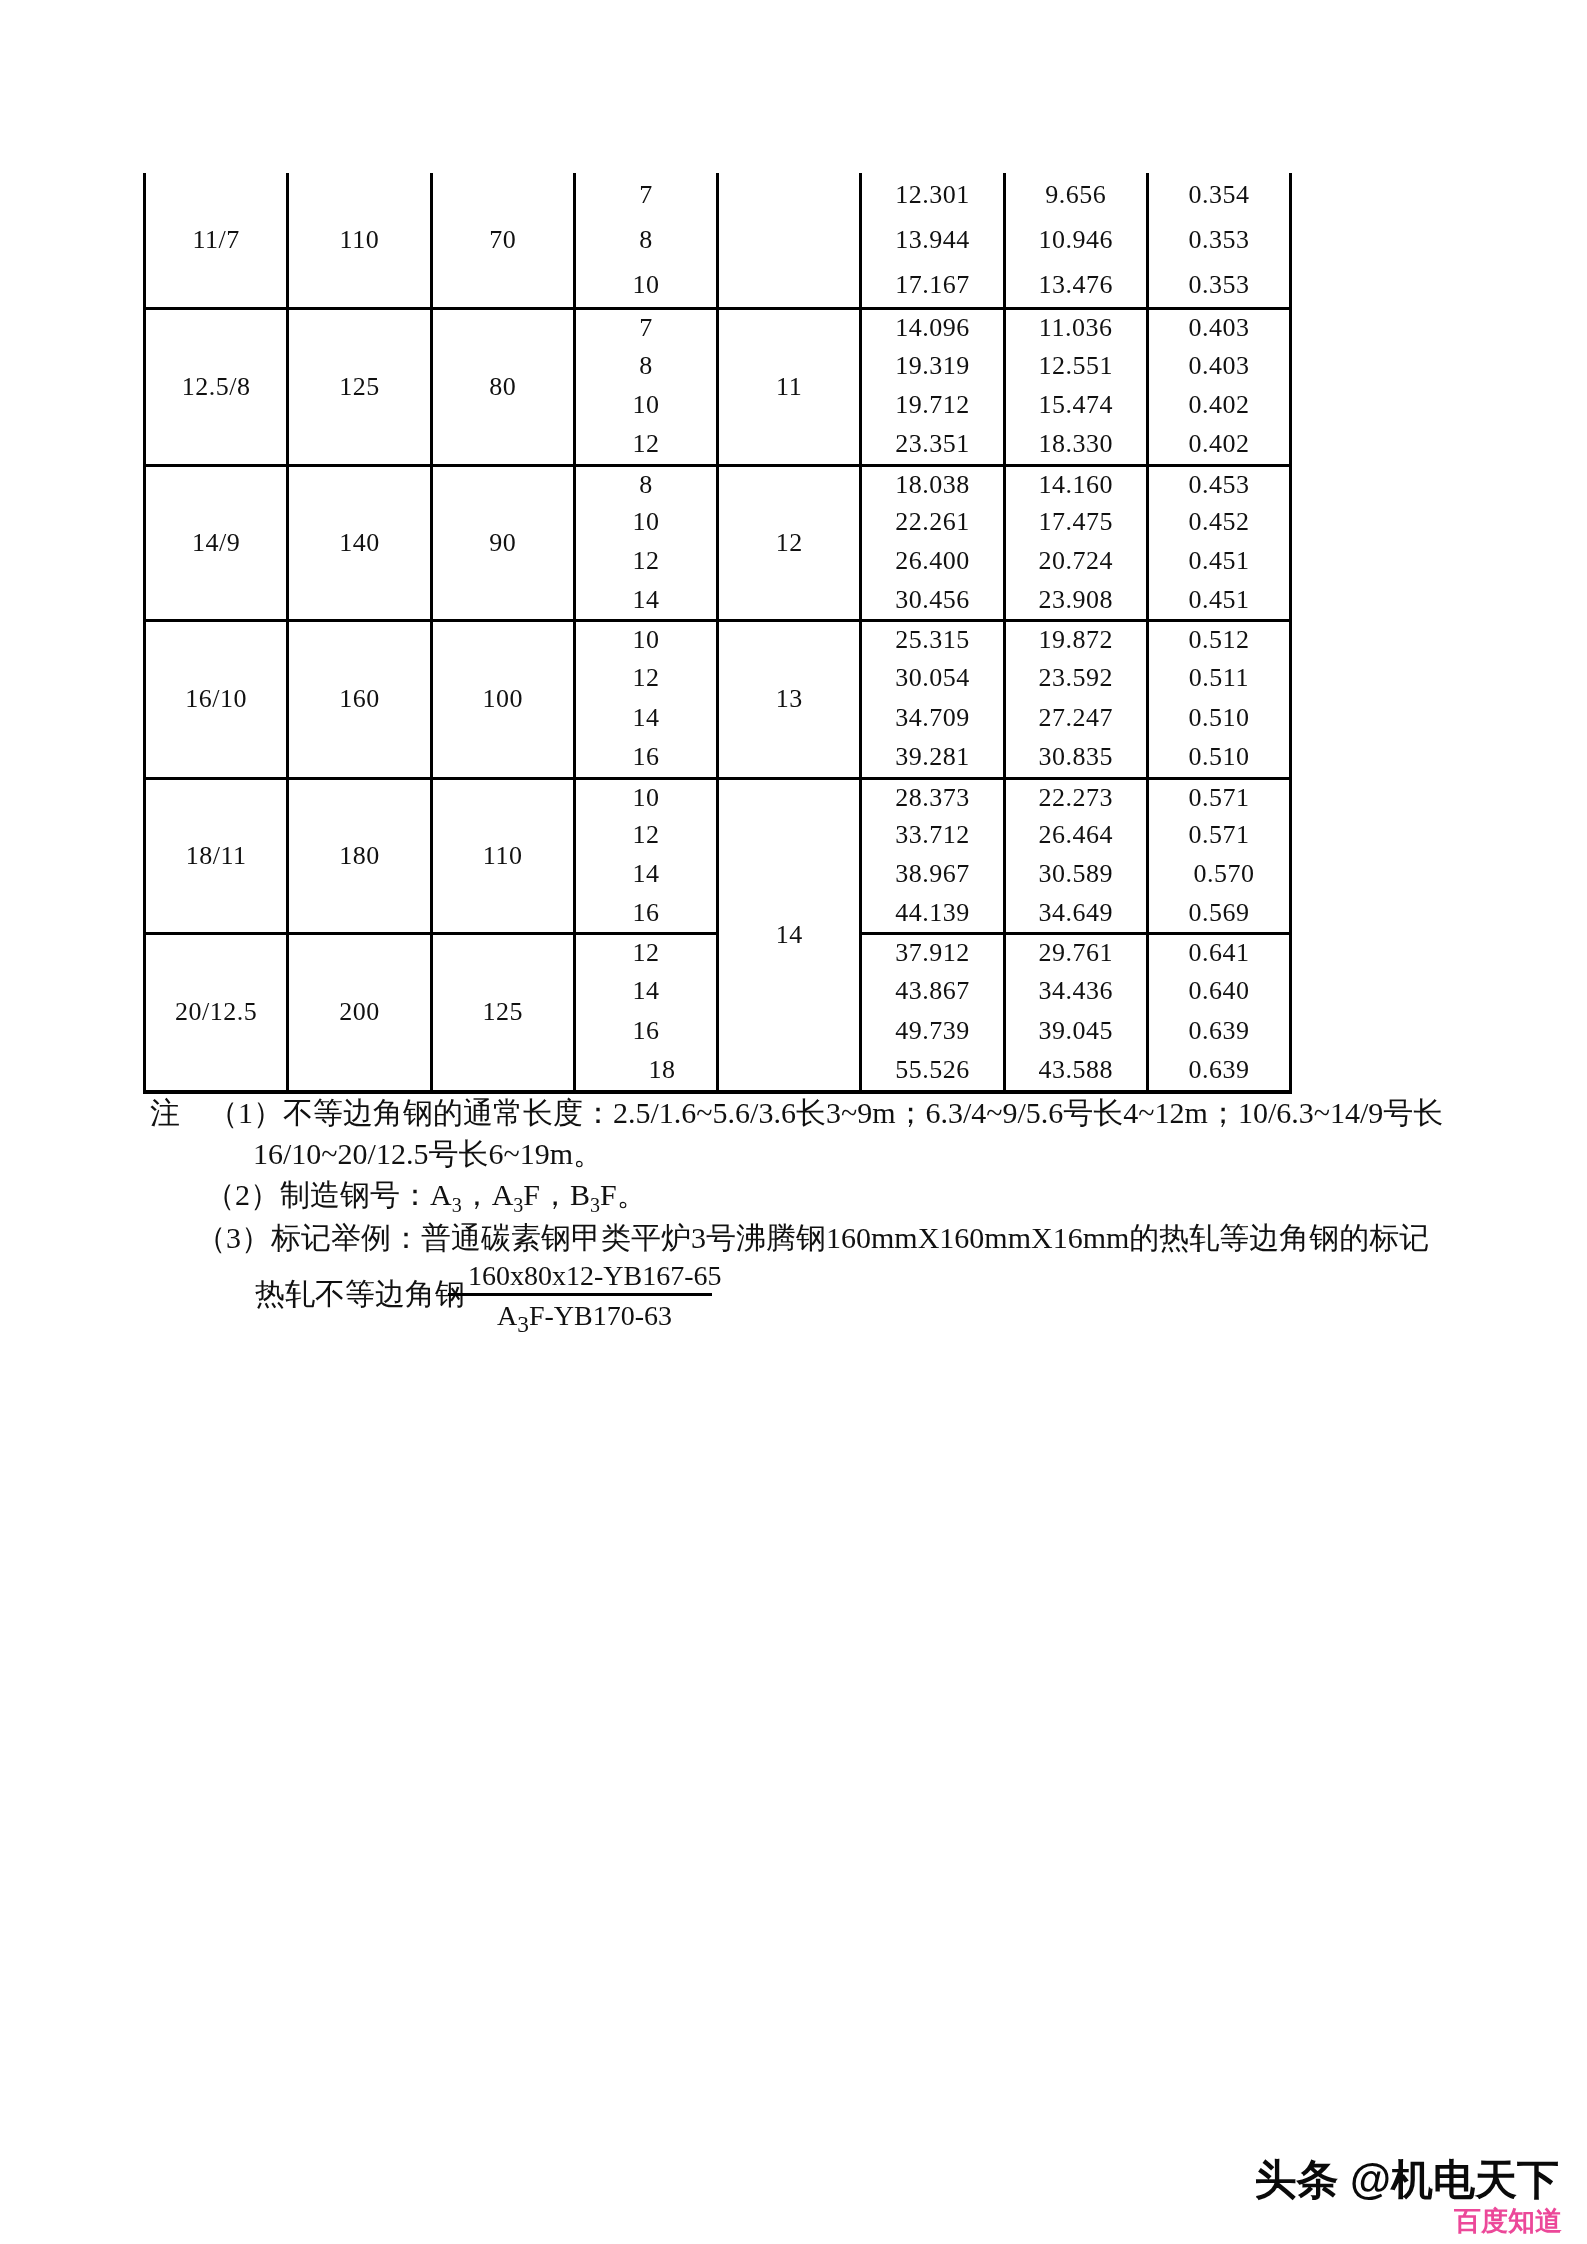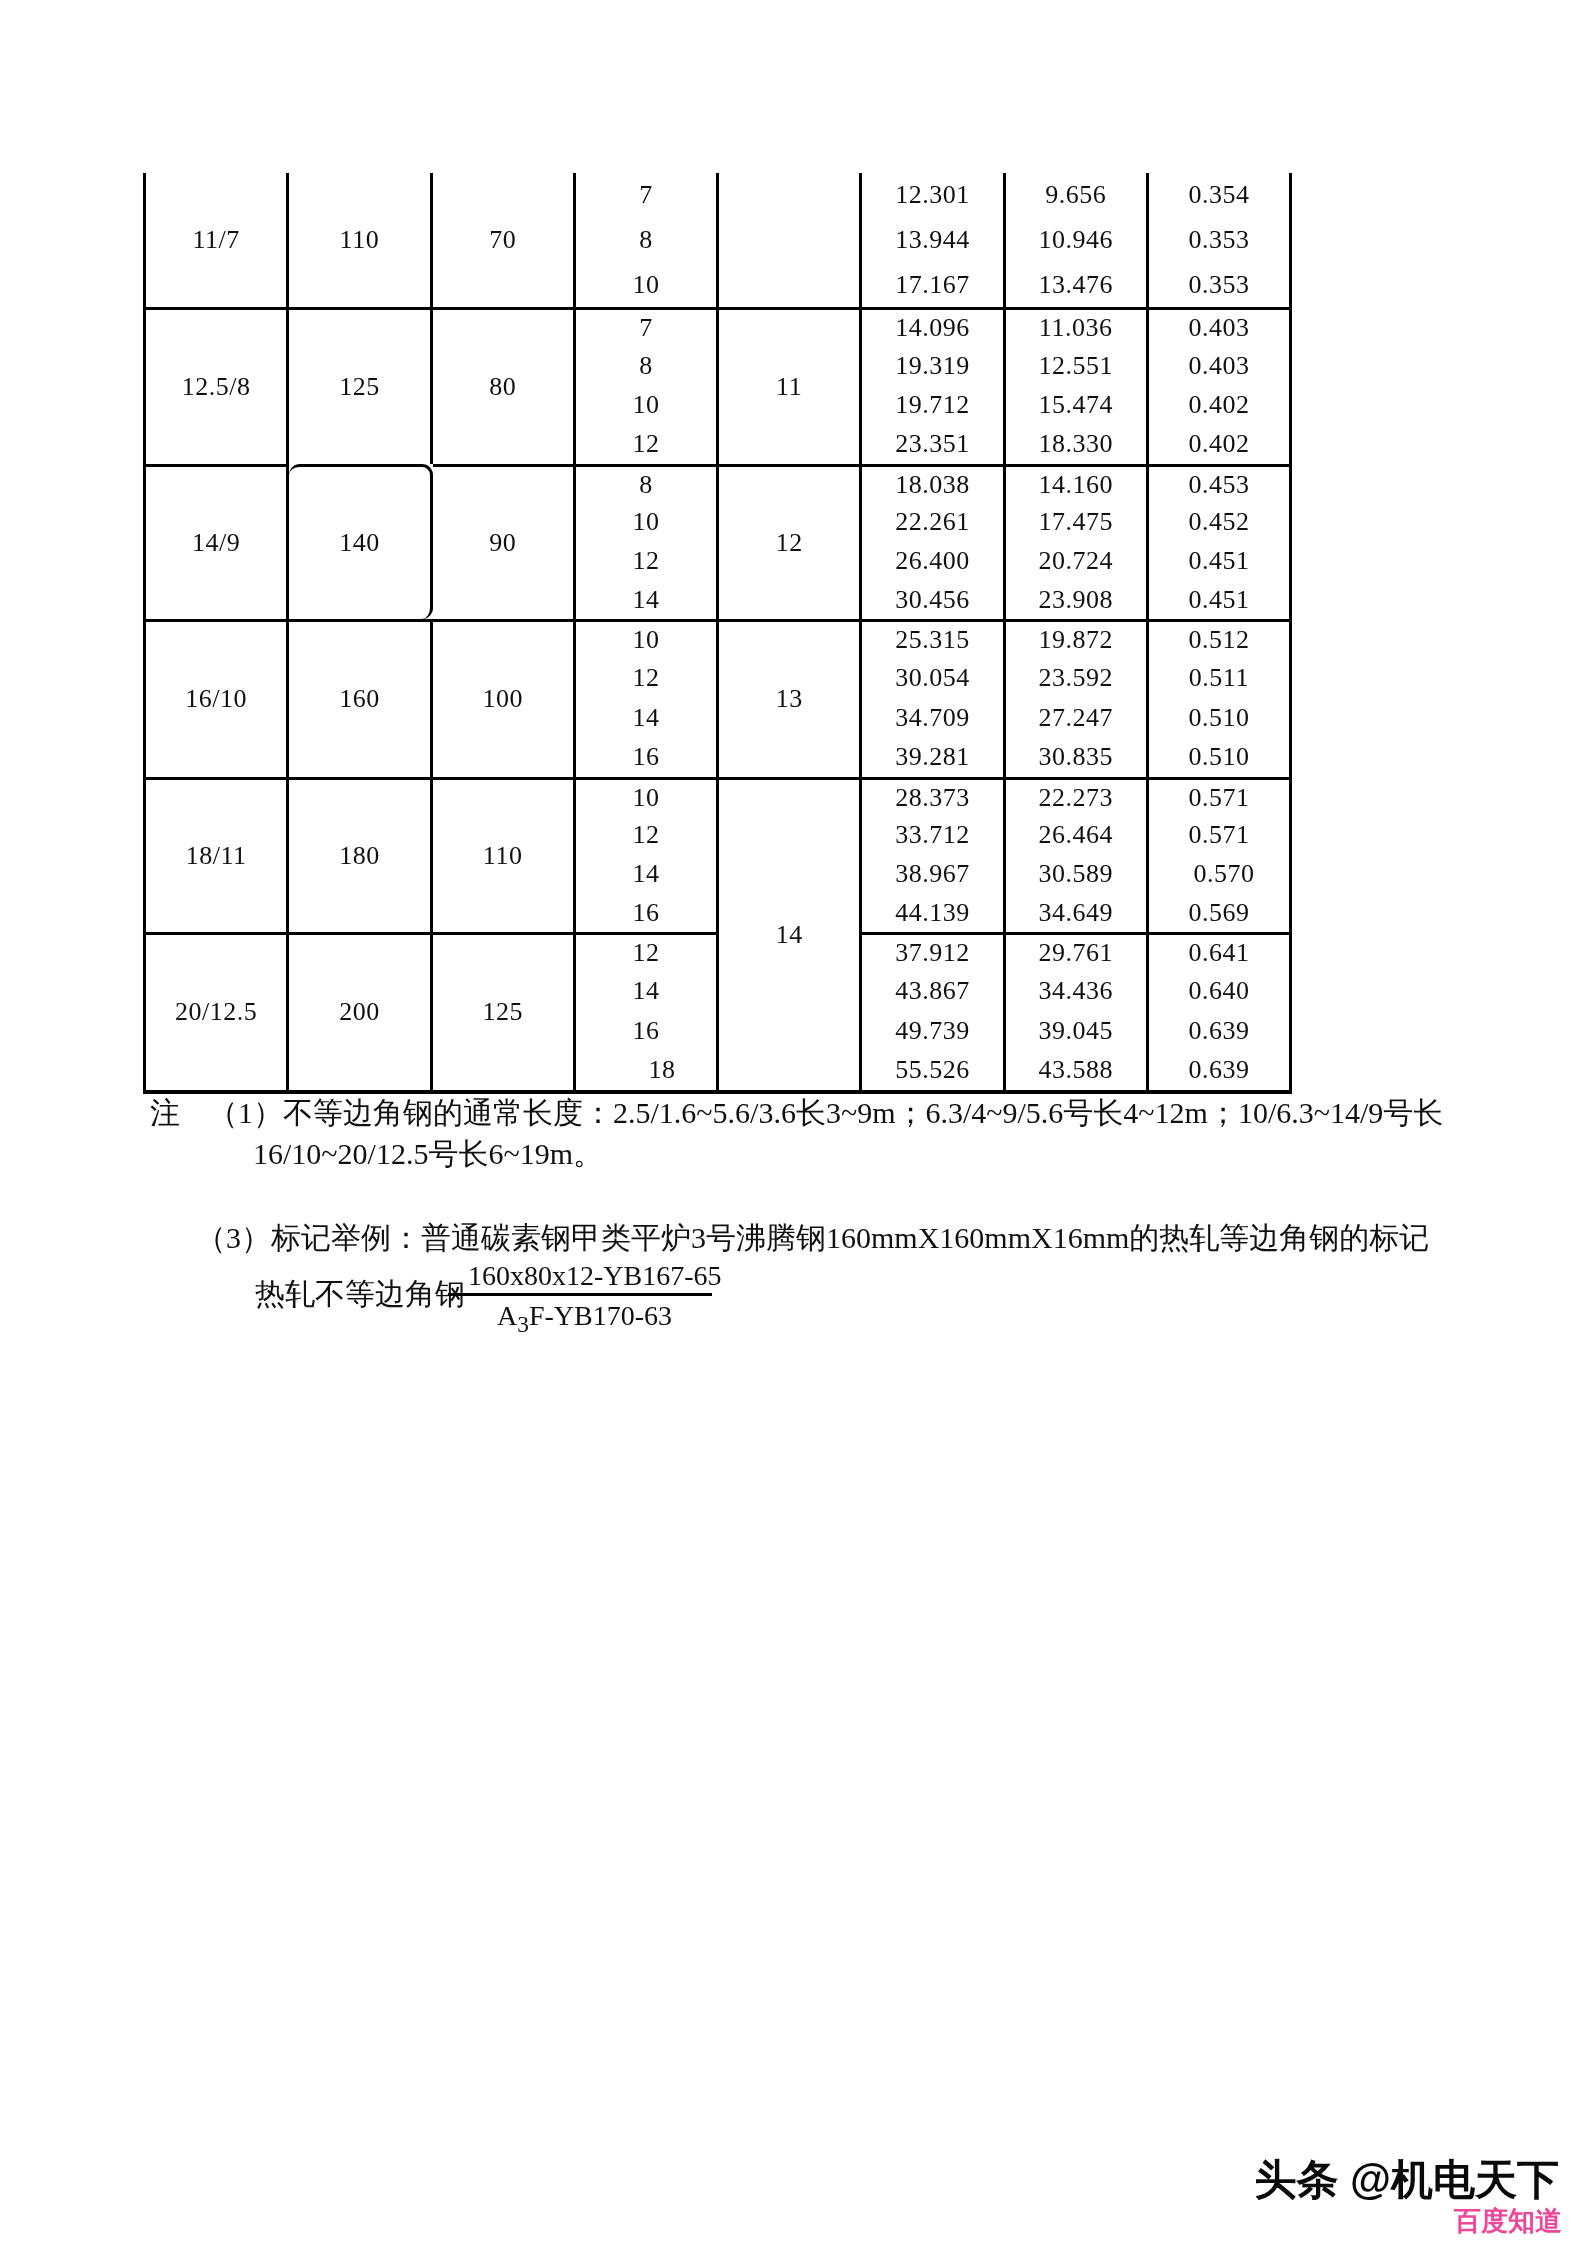--- a/index.html
+++ b/index.html
@@ -100,21 +100,21 @@
       <div class="cell" style="grid-area: 5 / 8 / 6;">0.403</div>
       <div class="cell" style="grid-area: 6 / 4 / 7;">10</div>
       <div class="cell" style="grid-area: 6 / 6 / 7;">19.712</div>
       <div class="cell" style="grid-area: 6 / 7 / 7;">15.474</div>
       <div class="cell" style="grid-area: 6 / 8 / 7;">0.402</div>
       <div class="cell" style="grid-area: 7 / 4 / 8;">12</div>
       <div class="cell" style="grid-area: 7 / 6 / 8;">23.351</div>
       <div class="cell" style="grid-area: 7 / 7 / 8;">18.330</div>
       <div class="cell" style="grid-area: 7 / 8 / 8;">0.402</div>
       <div class="cell bt" style="grid-area: 8 / 1 / 12;">14/9</div>
-      <div class="cell bt" style="grid-area: 8 / 2 / 12; border-radius: 11px;">140</div>
+      <div class="cell bt" style="grid-area: 8 / 2 / 12;">140</div>
       <div class="cell bt" style="grid-area: 8 / 3 / 12;">90</div>
       <div class="cell bt" style="grid-area: 8 / 5 / 12;">12</div>
       <div class="cell bt" style="grid-area: 8 / 4 / 9;">8</div>
       <div class="cell bt" style="grid-area: 8 / 6 / 9;">18.038</div>
       <div class="cell bt" style="grid-area: 8 / 7 / 9;">14.160</div>
       <div class="cell bt" style="grid-area: 8 / 8 / 9;">0.453</div>
       <div class="cell" style="grid-area: 9 / 4 / 10;">10</div>
       <div class="cell" style="grid-area: 9 / 6 / 10;">22.261</div>
       <div class="cell" style="grid-area: 9 / 7 / 10;">17.475</div>
       <div class="cell" style="grid-area: 9 / 8 / 10;">0.452</div>
@@ -183,20 +183,21 @@
       <div class="cell" style="grid-area: 22 / 8 / 23;">0.639</div>
       <div class="cell" style="grid-area: 23 / 4 / 24; padding-left: 32px;">18</div>
       <div class="cell" style="grid-area: 23 / 6 / 24;">55.526</div>
       <div class="cell" style="grid-area: 23 / 7 / 24;">43.588</div>
       <div class="cell" style="grid-area: 23 / 8 / 24;">0.639</div>
     </div>
 
   <div class="note" style="left:150px; top:1096px;">注</div>
   <div class="note" style="left:208px; top:1096px;">（1）不等边角钢的通常长度：2.5/1.6~5.6/3.6长3~9m；6.3/4~9/5.6号长4~12m；10/6.3~14/9号长</div>
   <div class="note" style="left:253px; top:1137px;">16/10~20/12.5号长6~19m。</div>
+  <div class="note" style="left:205px; top:1178px;">（2）制造钢号：A<sub>3</sub>，A<sub>3</sub>F，B<sub>3</sub>F。</div>
   <div class="note" style="left:196px; top:1221px;">（3）标记举例：普通碳素钢甲类平炉3号沸腾钢160mmX160mmX16mm的热轧等边角钢的标记</div>
 
   <div class="note" style="left:255px; top:1277px;">热轧不等边角钢</div>
   <div class="frac-num" style="left:468px; top:1260px;">160x80x12-YB167-65</div>
   <div class="frac-bar" style="left:448px; top:1293px; width:264px;"></div>
   <div class="frac-den" style="left:497px; top:1300px;">A<sub>3</sub>F-YB170-63</div>
 
   <div class="wm-main">头条 @机电天下</div>
   <div class="wm-sub" style="color: #ec4899;">百度知道</div>
 

